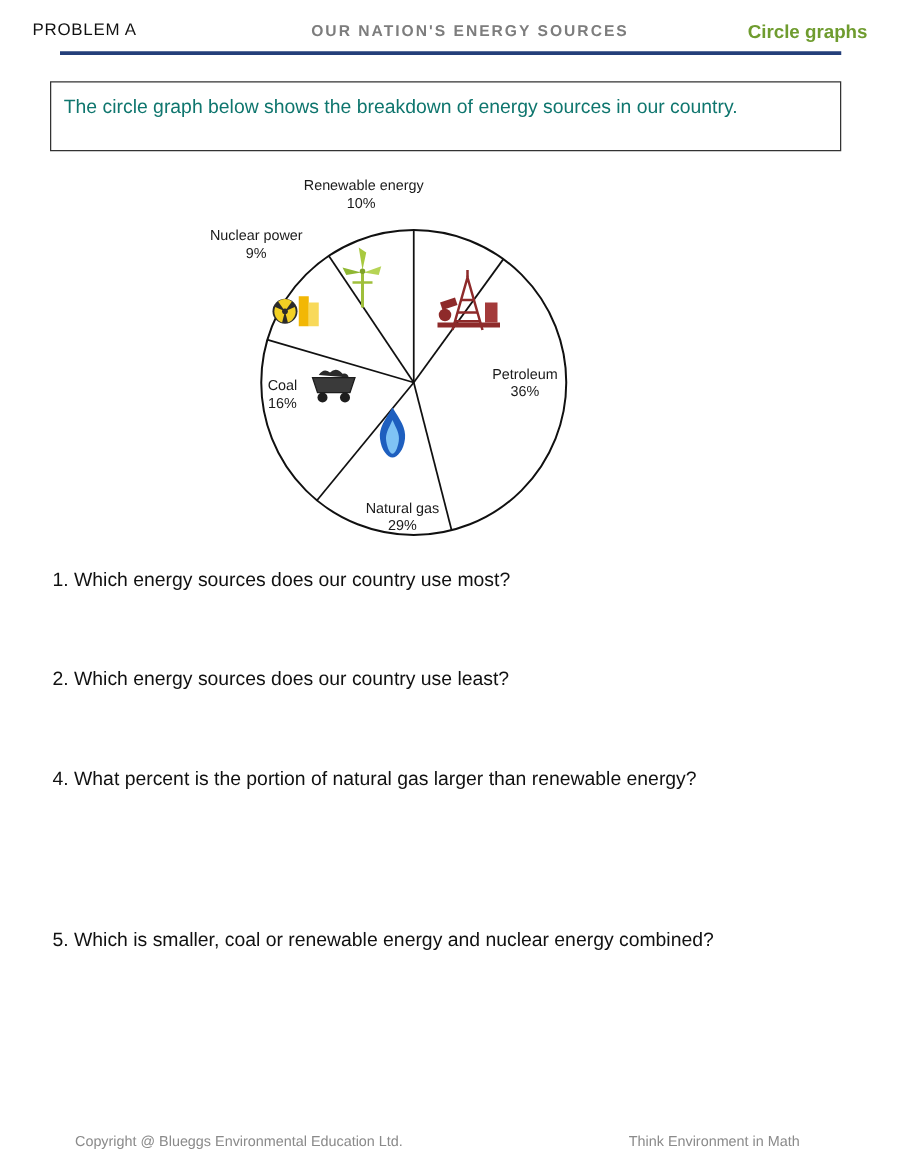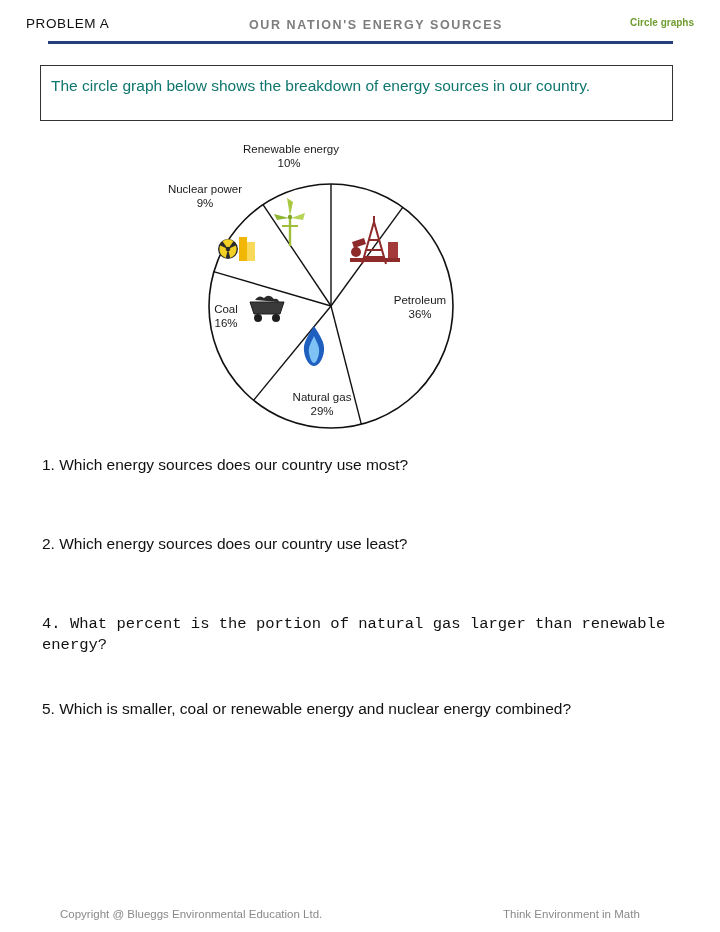--- a/index.html
+++ b/index.html
@@ -42,21 +42,21 @@
     font-size: 12.5px;
     font-weight: bold;
     letter-spacing: 1.6px;
     color: #7d7d7d;
     padding-left: 16px;
   }
   .header-topic {
     position: absolute;
     right: 26px;
     top: 7px;
-    font-size: 10px;
+    font-size: 15px;
     color: #6f9c2f;
     font-weight: bold;
   }
   .header-rule {
     position: absolute;
     left: 48px;
     top: 31px;
     width: 625px;
     height: 3px;
     background: #243f7a;
@@ -102,21 +102,21 @@
     position: absolute;
     font-size: 11.5px;
     line-height: 1.25;
     color: #1a1a1a;
     text-align: center;
     white-space: nowrap;
   }
   .lbl-renewable { left: 243px; top: 12px; width: 92px; }
   .lbl-nuclear   { left: 163px; top: 52px; width: 84px; }
   .lbl-coal      { left: 186px; top: 172px; width: 80px; }
-  .lbl-natgas    { left: 272px; top: 260px; width: 100px; }
+  .lbl-natgas    { left: 272px; top: 270px; width: 100px; }
   .lbl-petroleum { left: 372px; top: 163px; width: 96px; text-align: center; }
 
   
   .pie-icon {
     position: absolute;
   }
   .icon-wind   { left: 283px; top: 66px; }
   .icon-nuclear{ left: 225px; top: 102px; }
   .icon-coal   { left: 253px; top: 160px; }
   .icon-gas    { left: 308px; top: 194px; }
@@ -273,20 +273,20 @@
 
   <div class="slice-label lbl-petroleum">
     <div>Petroleum</div>
     <div>36%</div>
   </div>
 </div>
 
 <div class="questions">
   <div class="question" style="margin-bottom:58px;">1. Which energy sources does our country use most?</div>
   <div class="question" style="margin-bottom:59px;">2. Which energy sources does our country use least?</div>
-  <div class="question" style="margin-bottom:43px;font-family:Liberation Mono, monospace;">4. What percent is the portion of natural gas larger than renewable energy?</div>
+  <div class="question" style="margin-bottom:108px;">4. What percent is the portion of natural gas larger than renewable energy?</div>
   <div class="question q-just" style="width:625px;">5. Which is smaller, coal or renewable energy and nuclear energy combined?</div>
 </div>
 
 <div class="footer">
   <div class="copyright">Copyright @ Blueggs Environmental Education Ltd.</div>
   <div class="tagline">Think Environment in Math</div>
 </div>
 
 </body></html>

